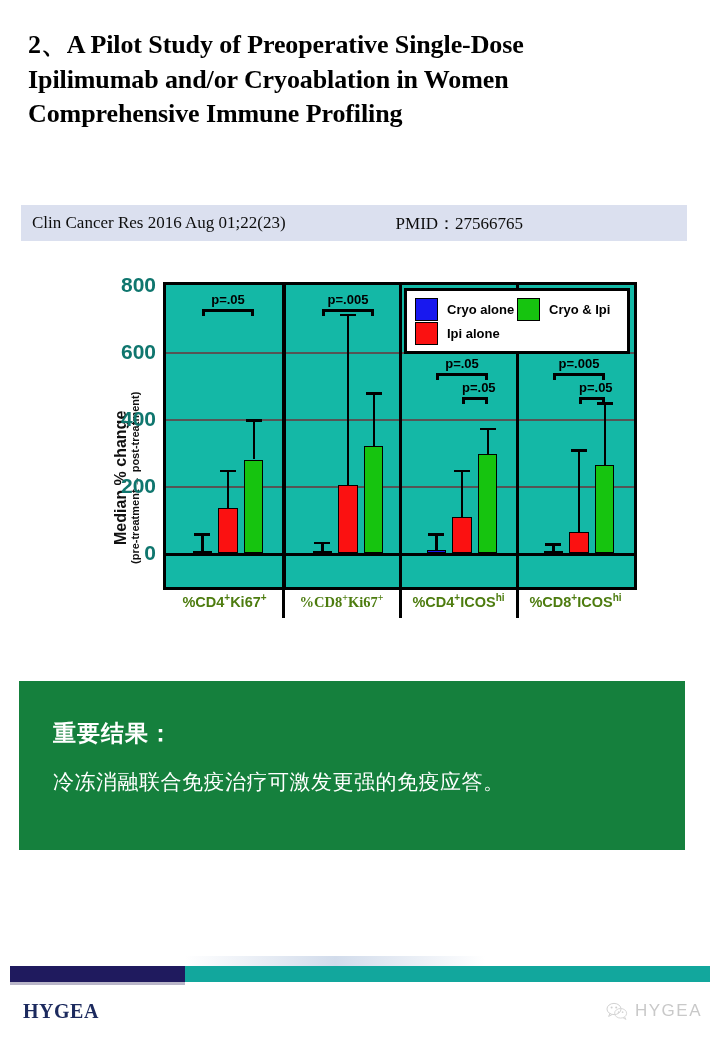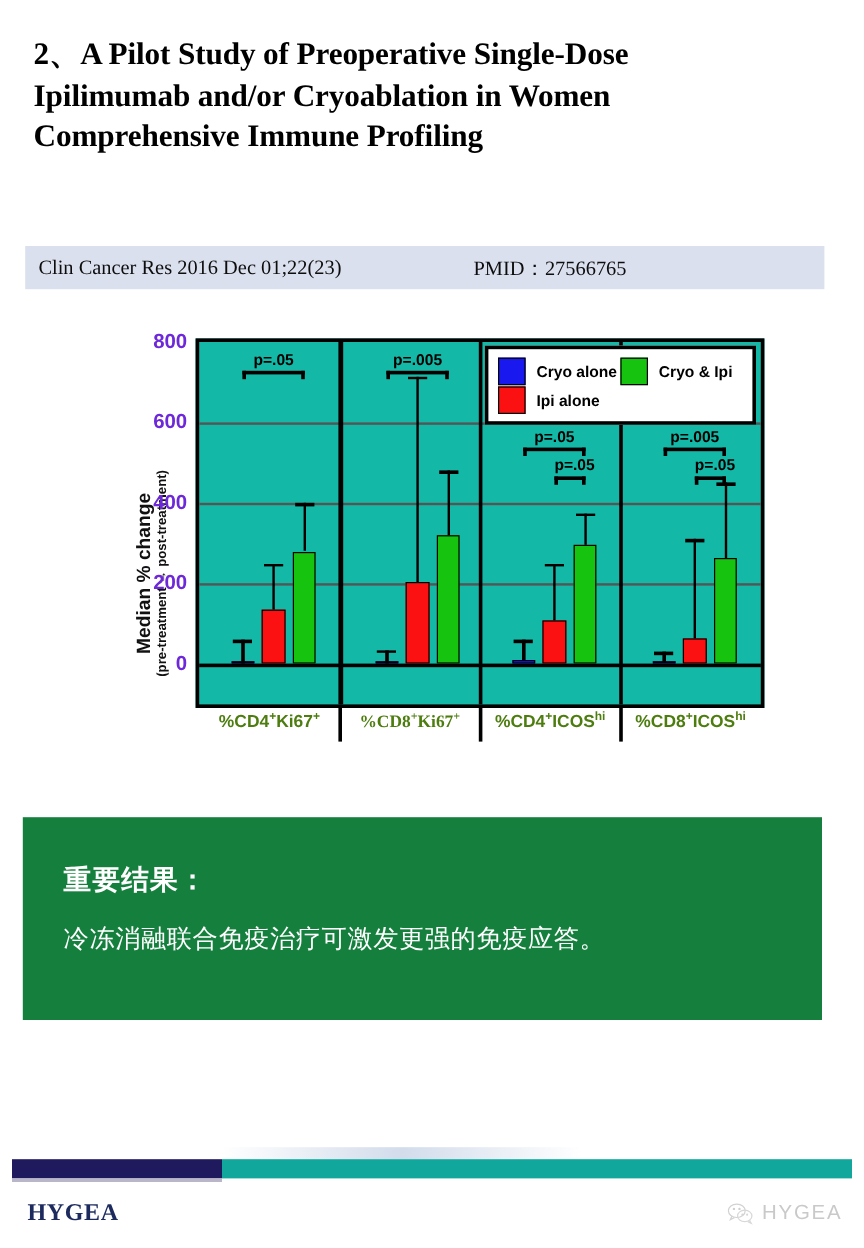--- a/index.html
+++ b/index.html
@@ -43,21 +43,21 @@
     transform:rotate(-90deg);
     transform-origin:left top;
     left:34px;top:296px;
     text-align:center;
   }
   .ylab-main{font-size:16px;font-weight:bold;color:#111;display:block;line-height:1.08;}
   .ylab-sub{font-size:11px;font-weight:bold;color:#111;display:block;line-height:1.15;}
 
   .ticklabels{position:absolute;left:40px;top:0;width:42px;height:300px;}
   .ticklabel{
-    position:absolute;right:4px;font-size:17px;font-weight:bold;color:#6d28d9;
+    position:absolute;right:4px;font-size:21px;font-weight:bold;color:#0f766e;
     transform:translateY(-50%);
   }
 
   .plot{
     position:absolute;left:85px;top:16px;width:474px;height:308px;
     border:3px solid #000;box-sizing:border-box;background:#14b8a6;
   }
   .gridline{
     position:absolute;left:0;width:100%;height:1.5px;background:#555;
   }
@@ -140,21 +140,21 @@
 
 <div class="slide">
 
   <div class="title">
     <span class="title-line">2、A Pilot Study of Preoperative Single-Dose</span>
     <span class="title-line">Ipilimumab and/or Cryoablation in Women</span>
     <span class="title-line">Comprehensive Immune Profiling</span>
   </div>
 
   <div class="citation">
-    <span class="cit-journal">Clin Cancer Res 2016 Dec 01;22(23)</span>
+    <span class="cit-journal">Clin Cancer Res 2016 Aug 01;22(23)</span>
     <span class="cit-pmid">PMID：27566765</span>
   </div>
 
   <div class="chart-wrap">
 
     <div class="ylab-box">
       <div class="ylab-inner">
         <span class="ylab-main">Median % change</span>
         <span class="ylab-sub">(pre-treatment → post-treatment)</span>
       </div>

